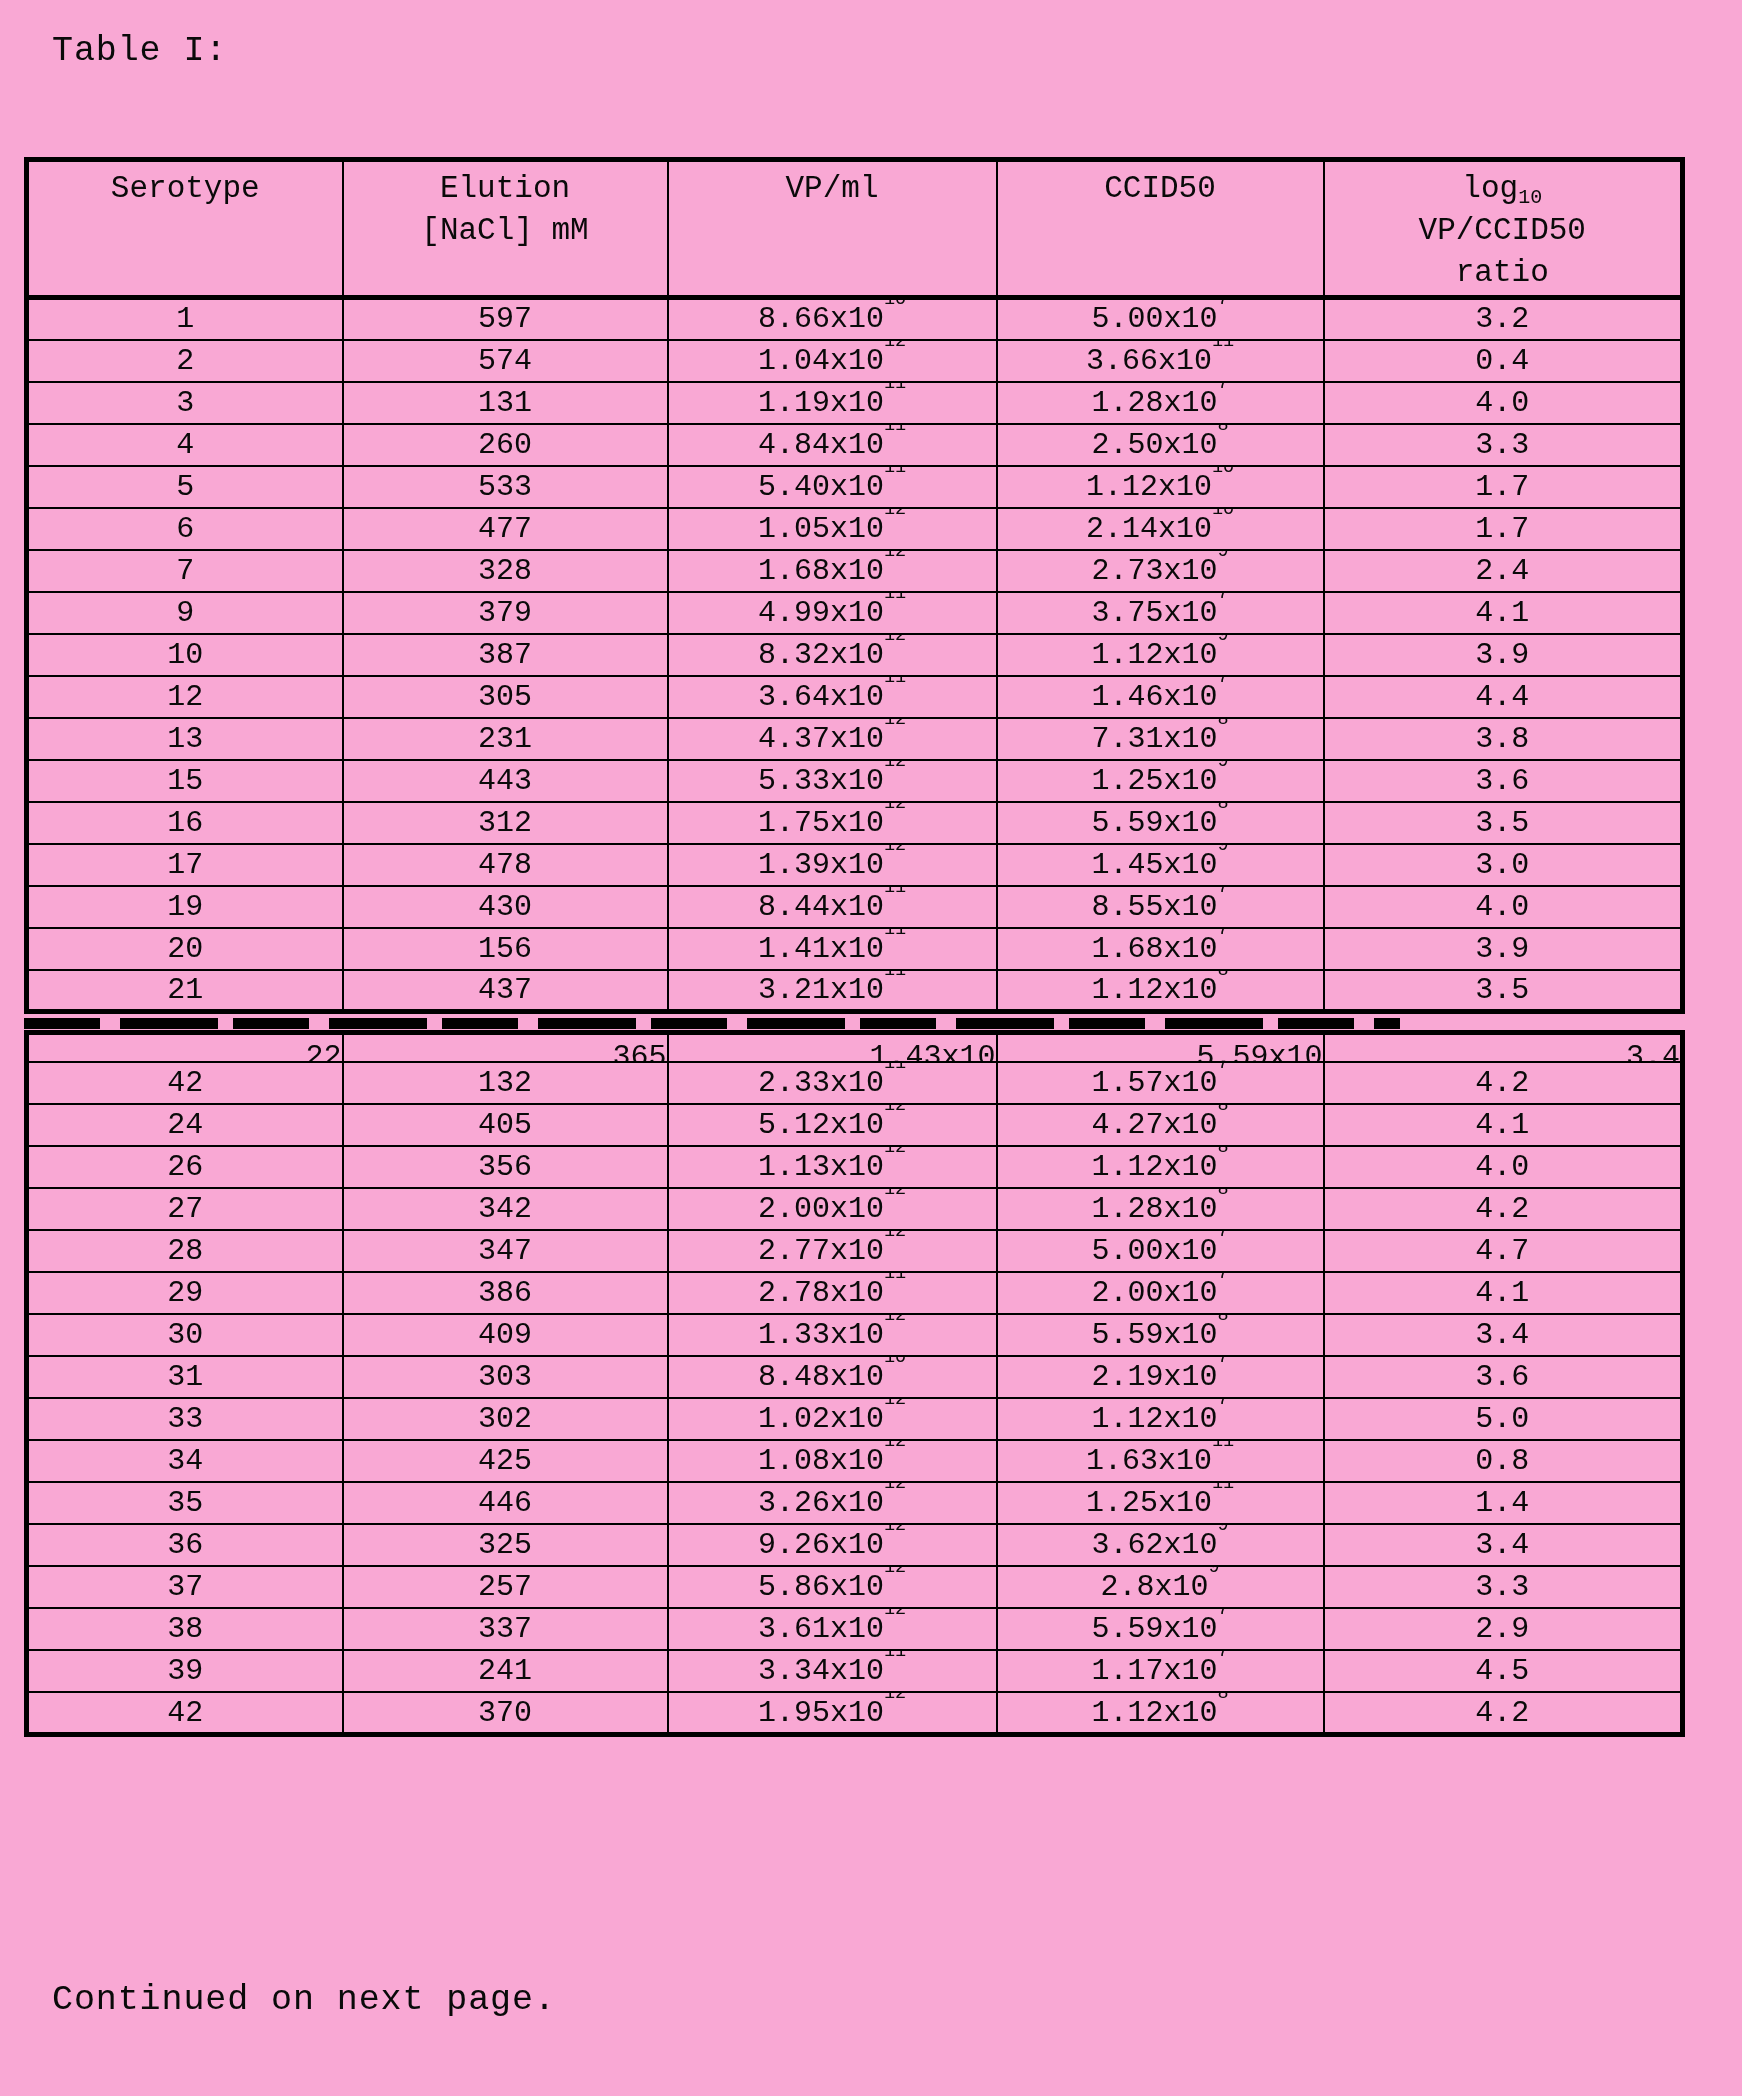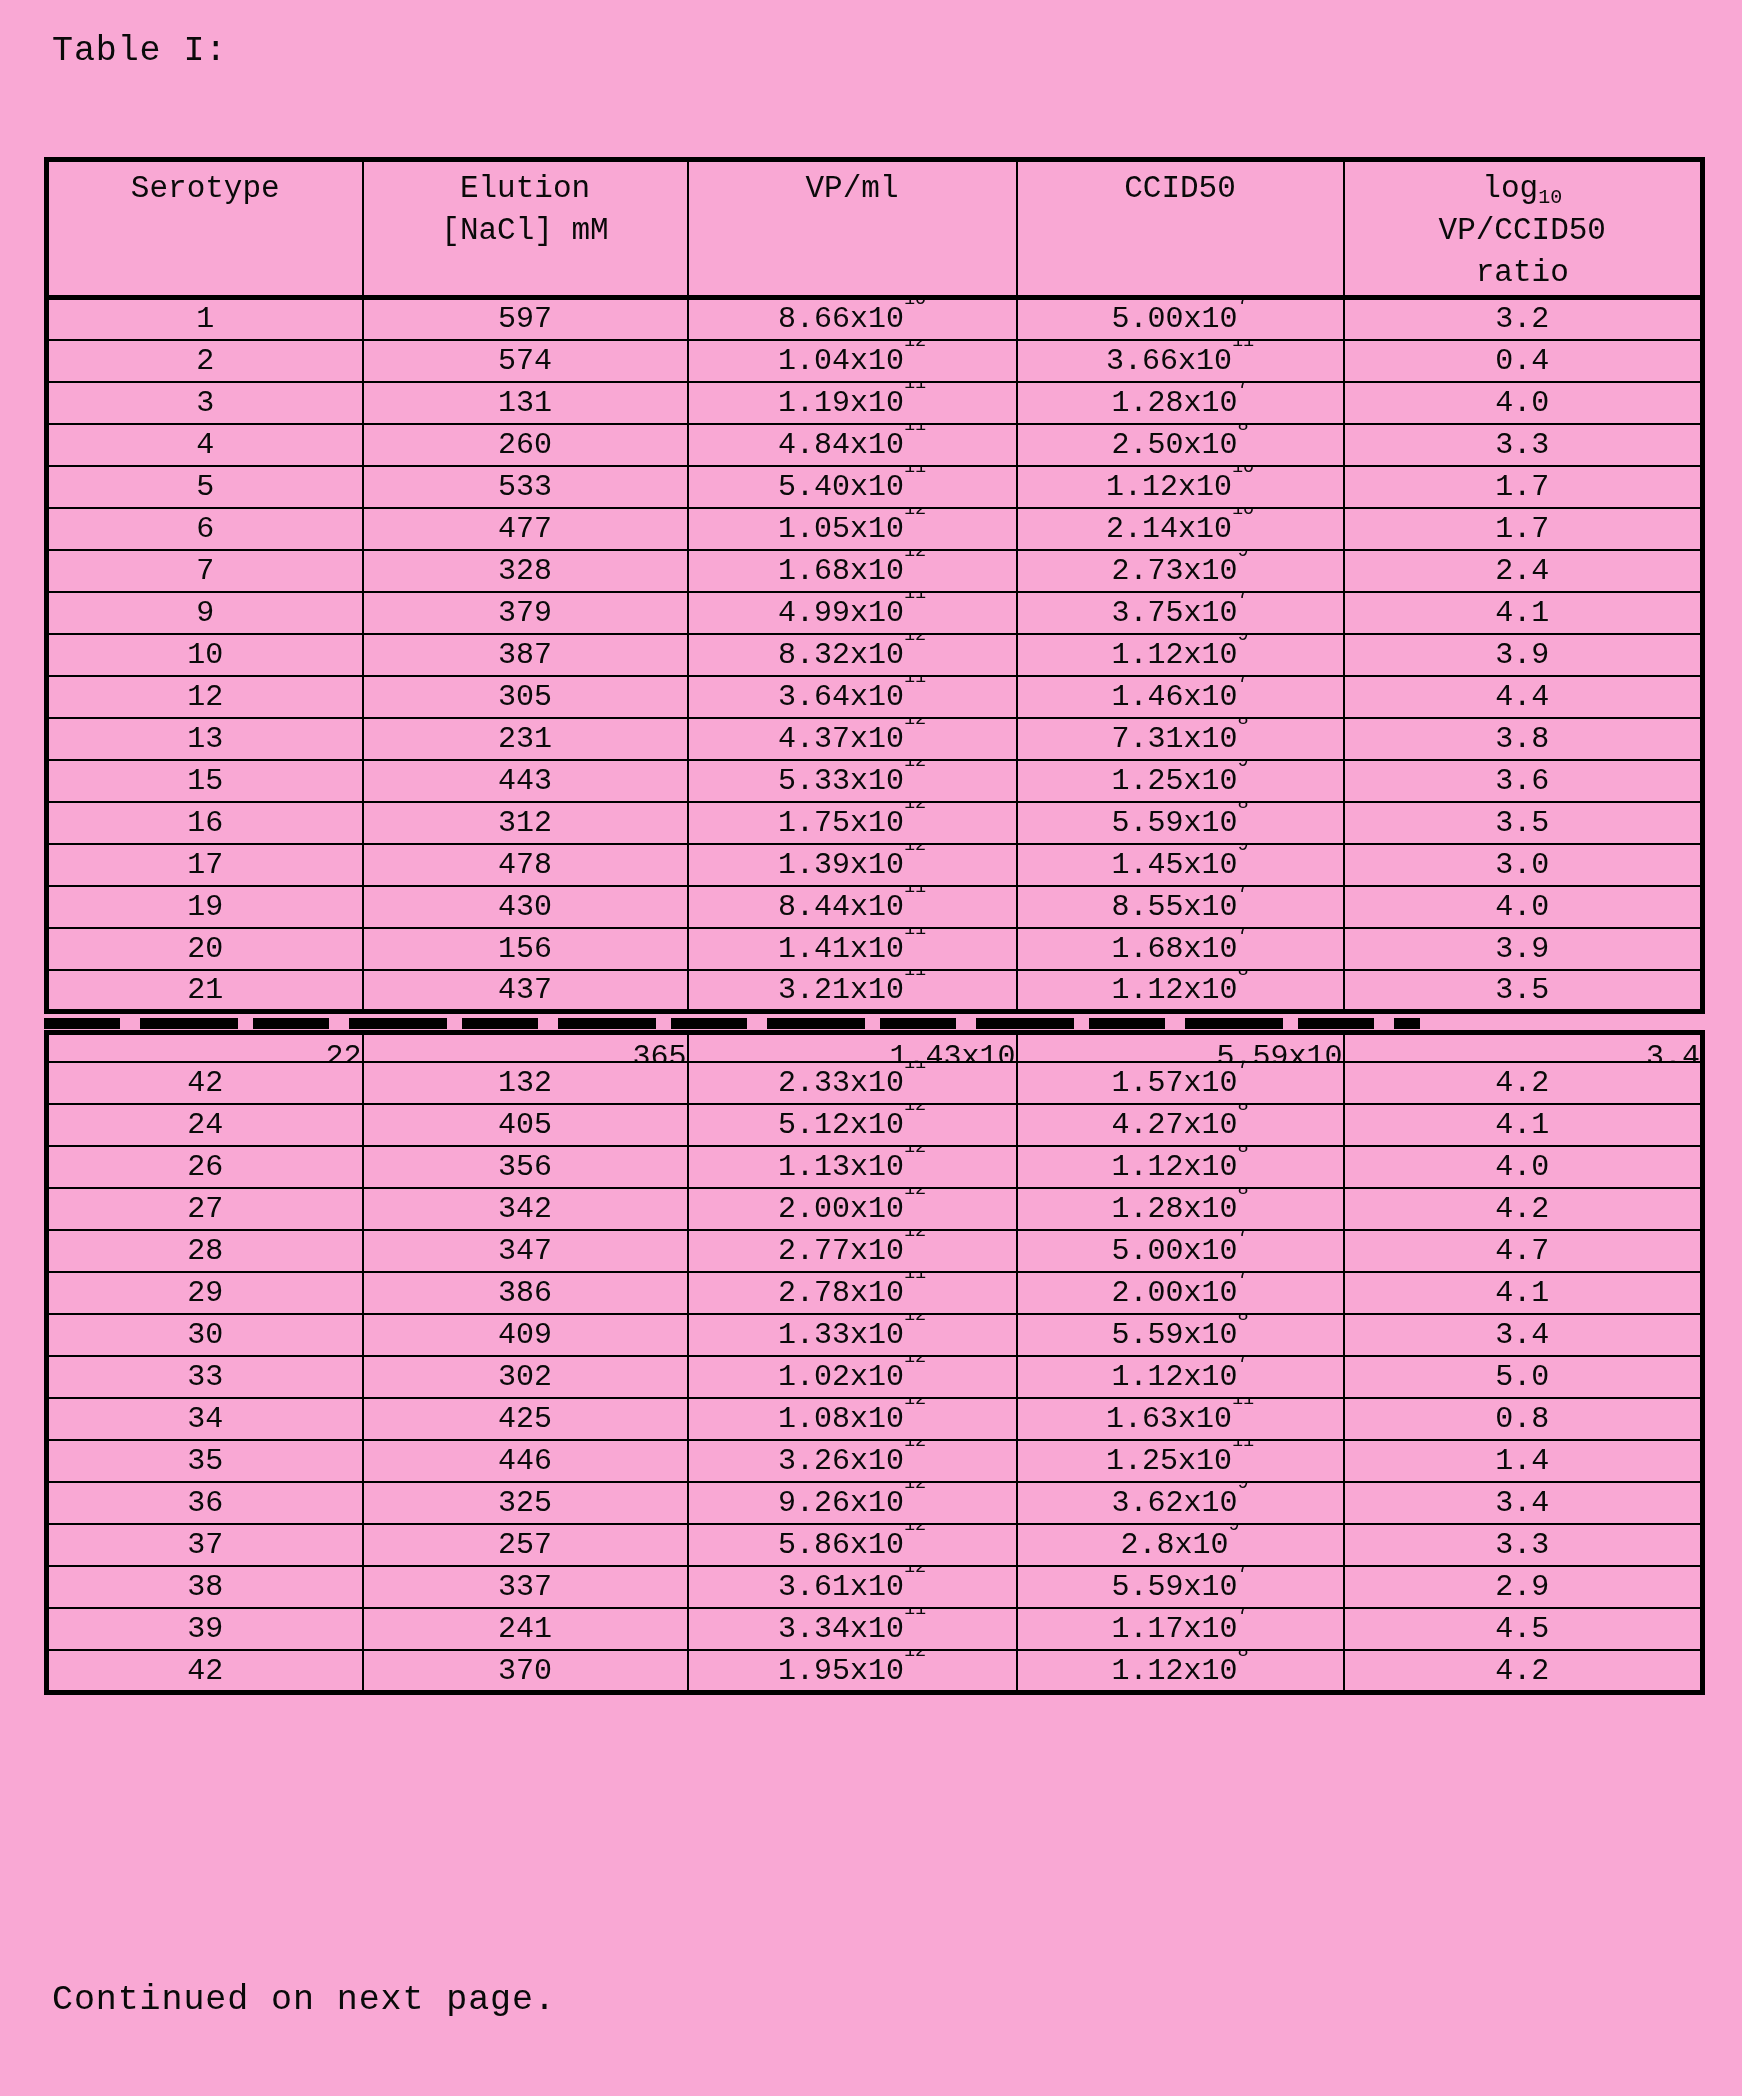--- a/index.html
+++ b/index.html
@@ -14,21 +14,21 @@
 
   .title {
     position: absolute; left: 52px; top: 31px;
     font-size: 35px; letter-spacing: 0.9px; white-space: pre;
   }
   .footer {
     position: absolute; left: 52px; top: 1980px;
     font-size: 35px; letter-spacing: 0.9px; white-space: pre; text-align: center;
   }
 
-  .table-wrap { position: absolute; left: 44px; top: 157px; width: 1376px; }
+  .table-wrap { position: absolute; left: 24px; top: 157px; width: 1376px; }
 
   table.seg {
     border-collapse: collapse; table-layout: fixed; width: 100%;
     border: 5.5px solid #000;
   }
   .seg-upper { border-bottom-width: 2.8px; }
   .seg-lower { border-top-width: 5.5px; }
 
   th, td {
     border: 2.8px solid #000;
@@ -278,20 +278,27 @@
             <td><span class="cell-text">4.1</span></td>
           </tr>
           <tr>
             <td><span class="cell-text">30</span></td>
             <td><span class="cell-text">409</span></td>
             <td><span class="cell-text">1.33x10<sup>12</sup></span></td>
             <td><span class="cell-text">5.59x10<sup>8</sup></span></td>
             <td><span class="cell-text">3.4</span></td>
           </tr>
           <tr>
+            <td><span class="cell-text">31</span></td>
+            <td><span class="cell-text">303</span></td>
+            <td><span class="cell-text">8.48x10<sup>10</sup></span></td>
+            <td><span class="cell-text">2.19x10<sup>7</sup></span></td>
+            <td><span class="cell-text">3.6</span></td>
+          </tr>
+          <tr>
             <td><span class="cell-text">33</span></td>
             <td><span class="cell-text">302</span></td>
             <td><span class="cell-text">1.02x10<sup>12</sup></span></td>
             <td><span class="cell-text">1.12x10<sup>7</sup></span></td>
             <td><span class="cell-text">5.0</span></td>
           </tr>
           <tr>
             <td><span class="cell-text">34</span></td>
             <td><span class="cell-text">425</span></td>
             <td><span class="cell-text">1.08x10<sup>12</sup></span></td>

